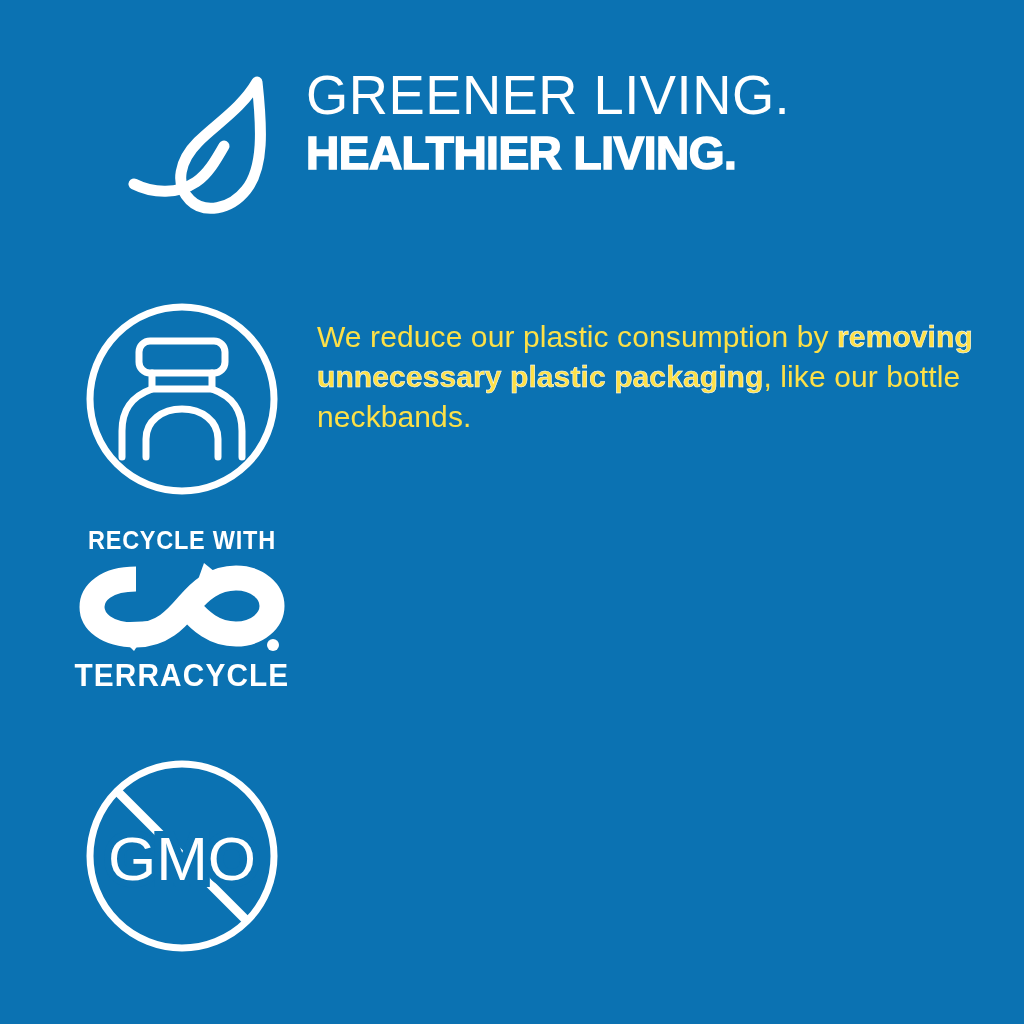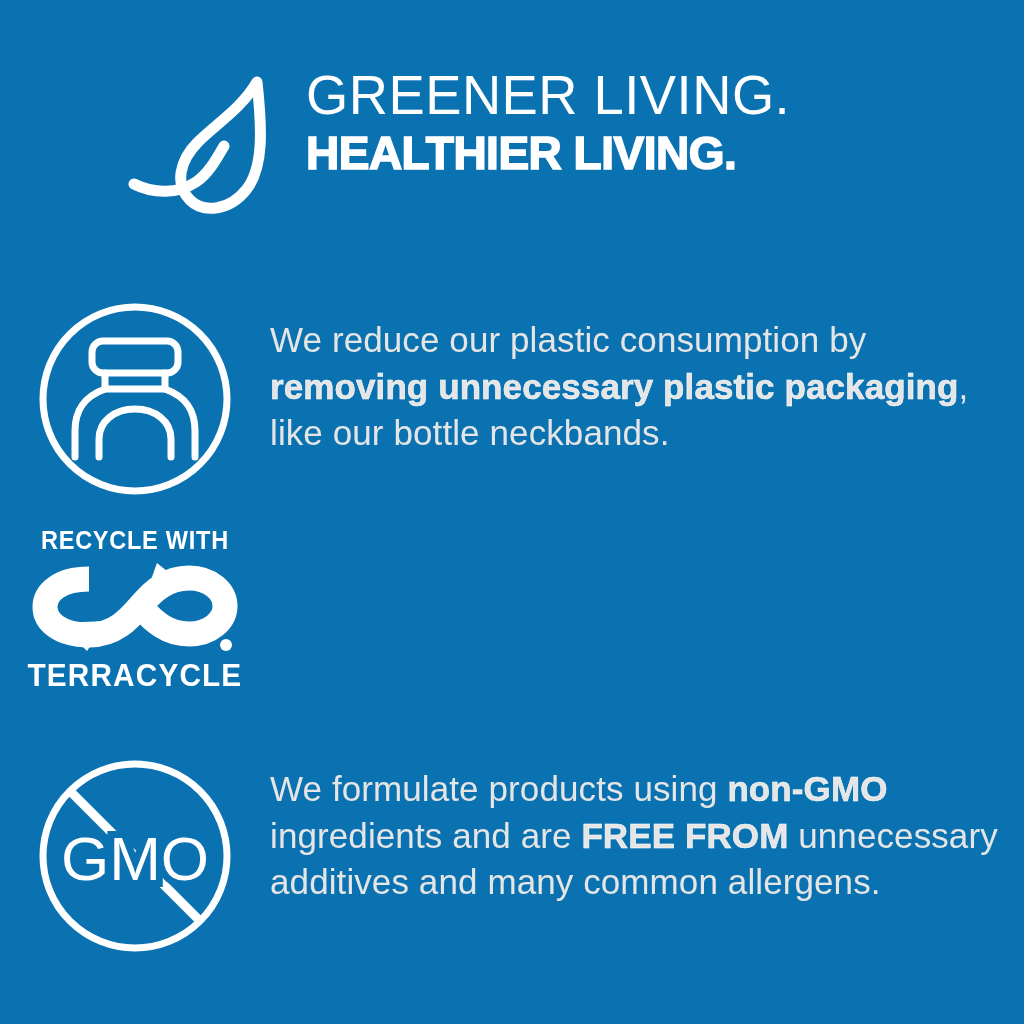--- a/index.html
+++ b/index.html
@@ -76,37 +76,38 @@
   .row-1 { top:295px; }
   .row-2 { top:528px; }
   .row-3 { top:752px; }
 
   .icon-cell {
     flex:0 0 270px;
     display:flex;
     justify-content:center;
     align-items:center;
     padding-top:4px;
+    margin-left:47px;
   }
 
   .icon-cell.tc { padding-top:0; }
 
   .text-cell {
     flex:1 1 auto;
     padding-left:0px;
     padding-top:22px;
   }
 
   .row-2 .text-cell { padding-top:36px; }
   .row-3 .text-cell { padding-top:14px; }
 
   .body-text {
-    color:#e5e5e5;
-    font-family:"Liberation Sans", sans-serif;
-    font-size:35px;
+    color:#fde047;
+    font-family:"Liberation Sans", sans-serif;
+    font-size:30px;
     font-weight:400;
     line-height:1.33;
     letter-spacing:0.1px;
   }
 
   .body-text b {
     font-weight:700;
     -webkit-text-stroke:0.5px #ffffff;
   }
 
@@ -238,20 +239,15 @@
     <div class="icon-cell">
       <span>
         <svg class="circle-icon" viewBox="0 0 200 200" width="200" height="200" aria-hidden="true">
           <circle cx="100" cy="100" r="92" fill="none" stroke="#ffffff" stroke-width="7"></circle>
           <line x1="35" y1="35" x2="165" y2="165" stroke="#ffffff" stroke-width="9"></line>
           <text x="100" y="124" text-anchor="middle" font-family="Liberation Sans, sans-serif" font-size="62" font-weight="400" fill="#0b72b2" stroke="#0b72b2" stroke-width="14" paint-order="stroke">GMO</text>
           <text x="100" y="124" text-anchor="middle" font-family="Liberation Sans, sans-serif" font-size="62" font-weight="400" fill="#ffffff">GMO</text>
         </svg>
       </span>
     </div>
-    <div class="text-cell">
-      <p class="body-text">
-        <span>We formulate products using </span><b>non-GMO</b><span> ingredients and are </span><b>FREE FROM</b><span> unnecessary additives and many common allergens.</span>
-      </p>
-    </div>
   </div>
 
 </div>
 
 </body></html>

